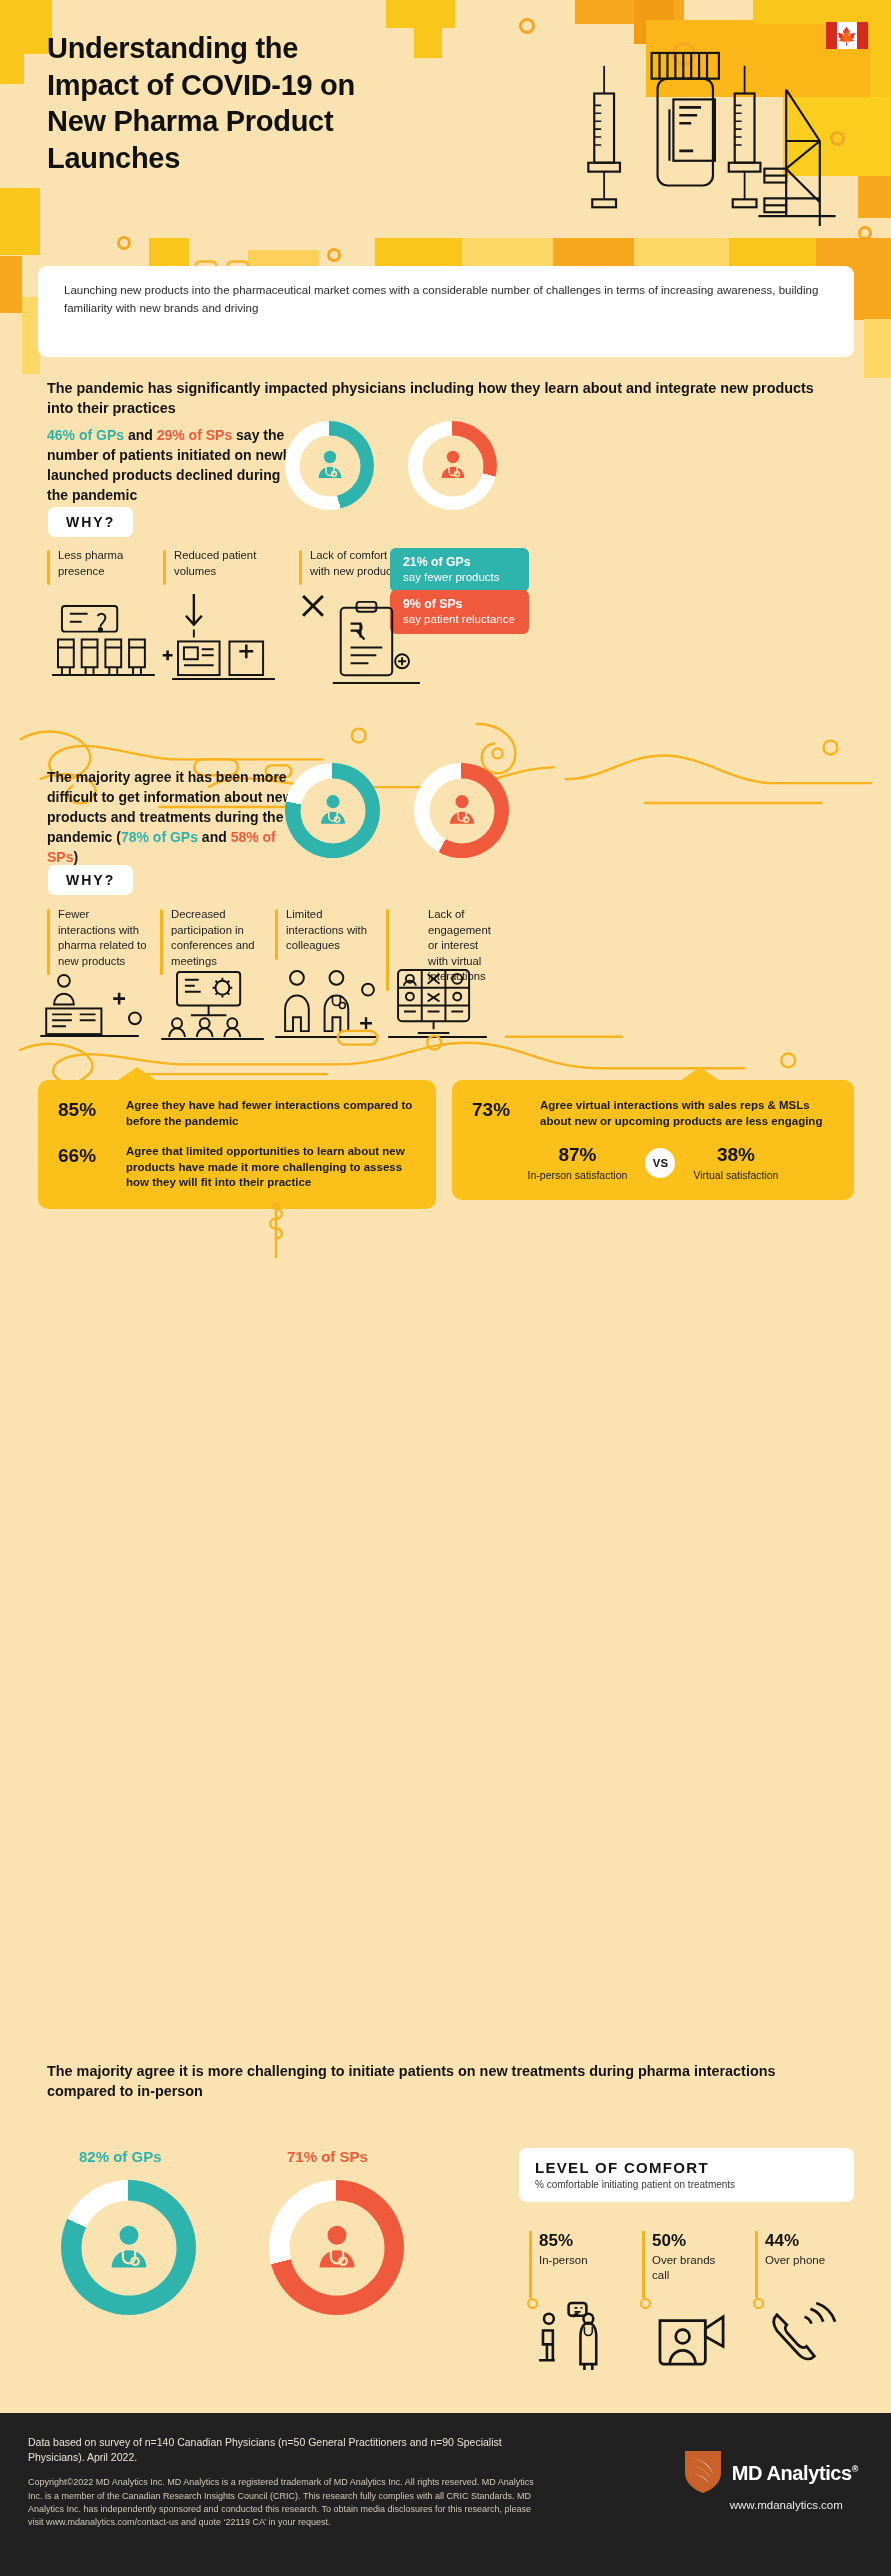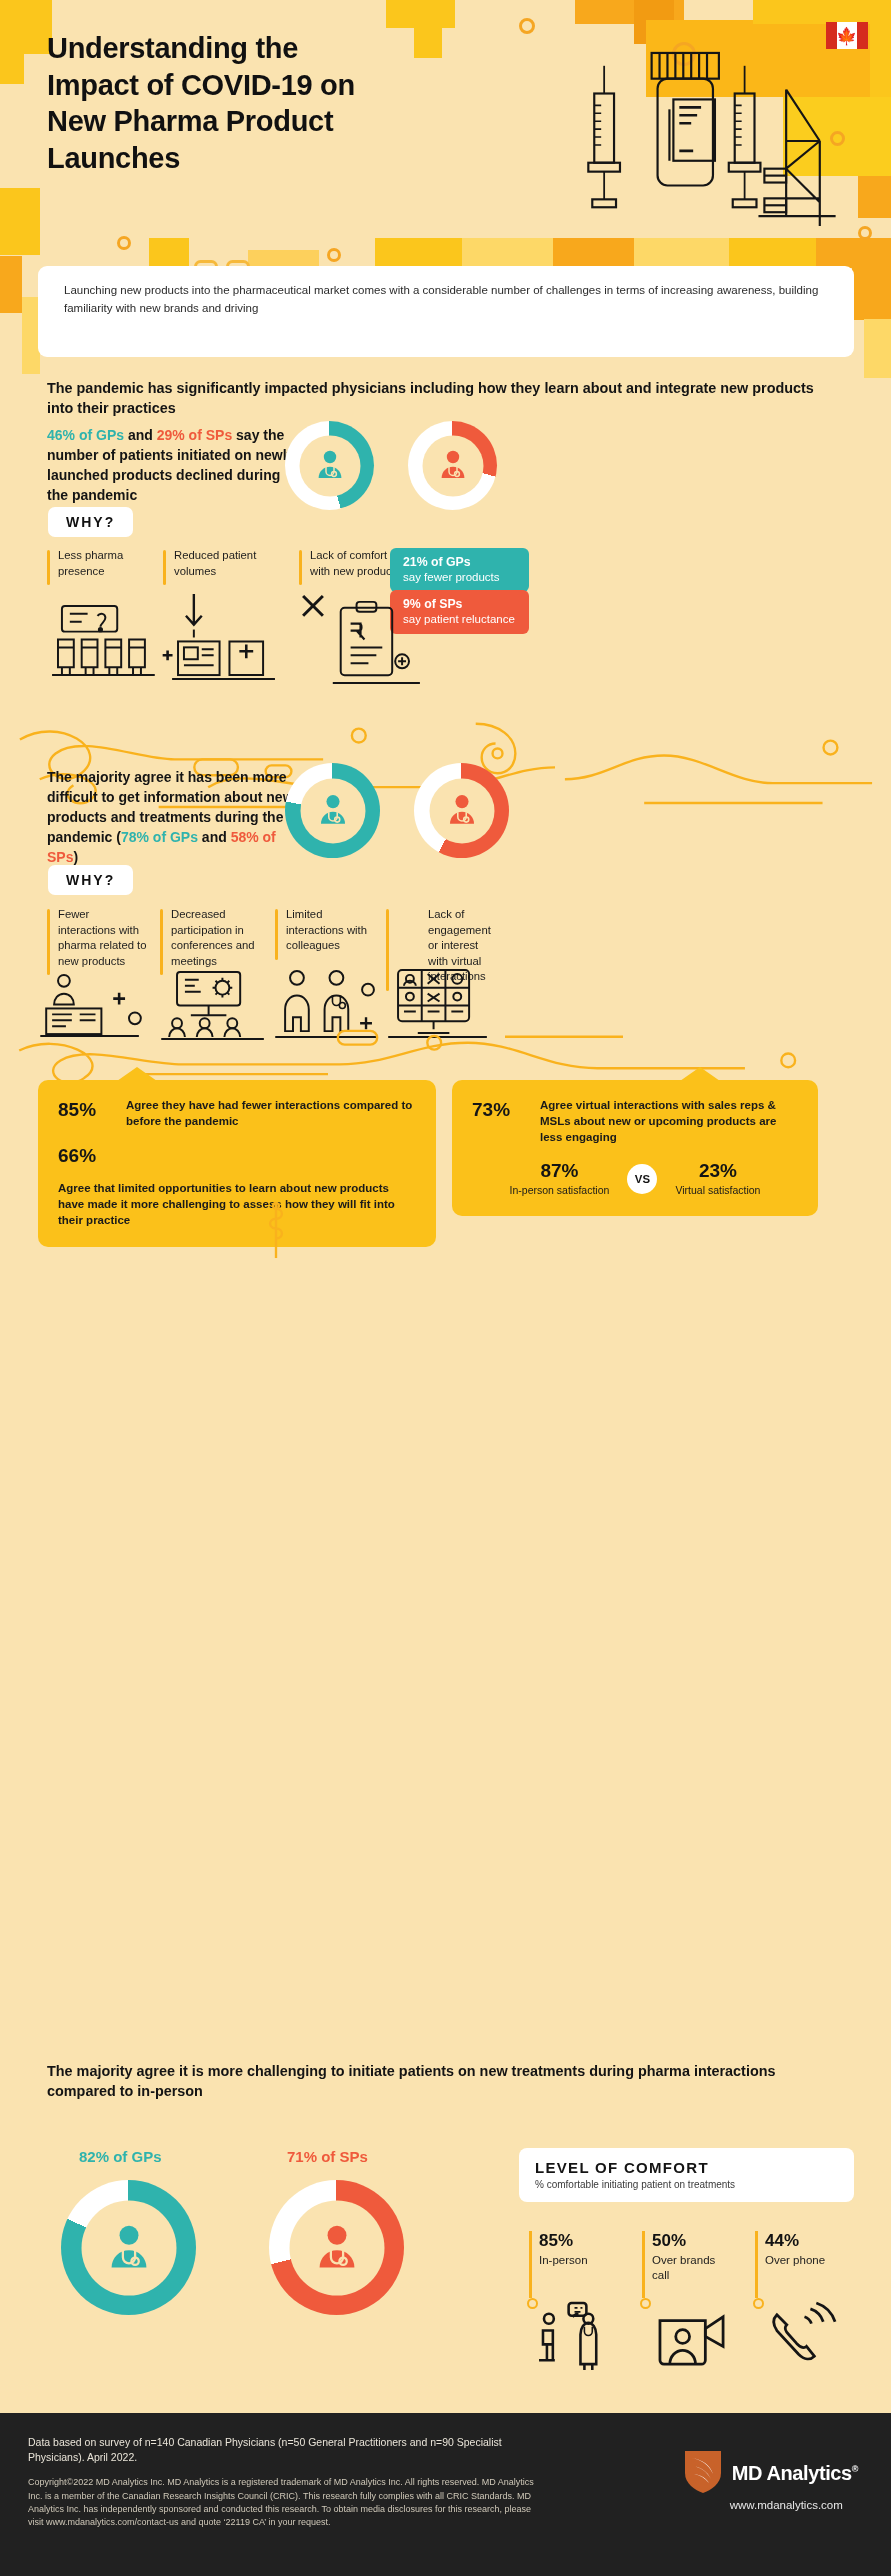--- a/index.html
+++ b/index.html
@@ -412,40 +412,40 @@
       <rect x="330" y="6" width="40" height="14" rx="7"></rect>
     </svg>
   </div>
 
   <div class="ycard" style="left:38px; top:1080px; width:398px;">
     <div class="notch" style="left:79px;"></div>
     <div class="ystat">
       <div class="num">85%</div>
       <div class="txt">Agree they have had fewer interactions compared to before the pandemic</div>
     </div>
-    <div class="ystat" style="margin-bottom:0;flex-direction:column;">
+    <div class="ystat" style="margin-bottom:0;">
       <div class="num">66%</div>
       <div class="txt">Agree that limited opportunities to learn about new products have made it more challenging to assess how they will fit into their practice</div>
     </div>
   </div>
 
-  <div class="ycard" style="left:452px; top:1080px; width:366px;">
+  <div class="ycard" style="left:452px; top:1080px; width:402px;">
     <div class="notch" style="left:228px;"></div>
     <div class="ystat">
       <div class="num">73%</div>
       <div class="txt">Agree virtual interactions with sales reps &amp; MSLs about new or upcoming products are less engaging</div>
     </div>
     <div class="vsrow">
       <div class="col">
         <div class="n">87%</div>
         <div class="l">In-person satisfaction</div>
       </div>
       <div class="vsbadge">VS</div>
       <div class="col">
-        <div class="n">23%</div>
+        <div class="n">38%</div>
         <div class="l">Virtual satisfaction</div>
       </div>
     </div>
   </div>
 
   <div class="divider-art" style="left:256px;top:1201px;">
     <svg width="40" height="59" viewBox="0 0 40 60" fill="none" stroke="#f9b21d" stroke-width="2.4">
       <path d="M20 2v56"></path>
       <path d="M20 8c8 0 8 10 0 10s-8 10 0 10 8 10 0 10"></path>
       <circle cx="20" cy="5" r="3"></circle>

